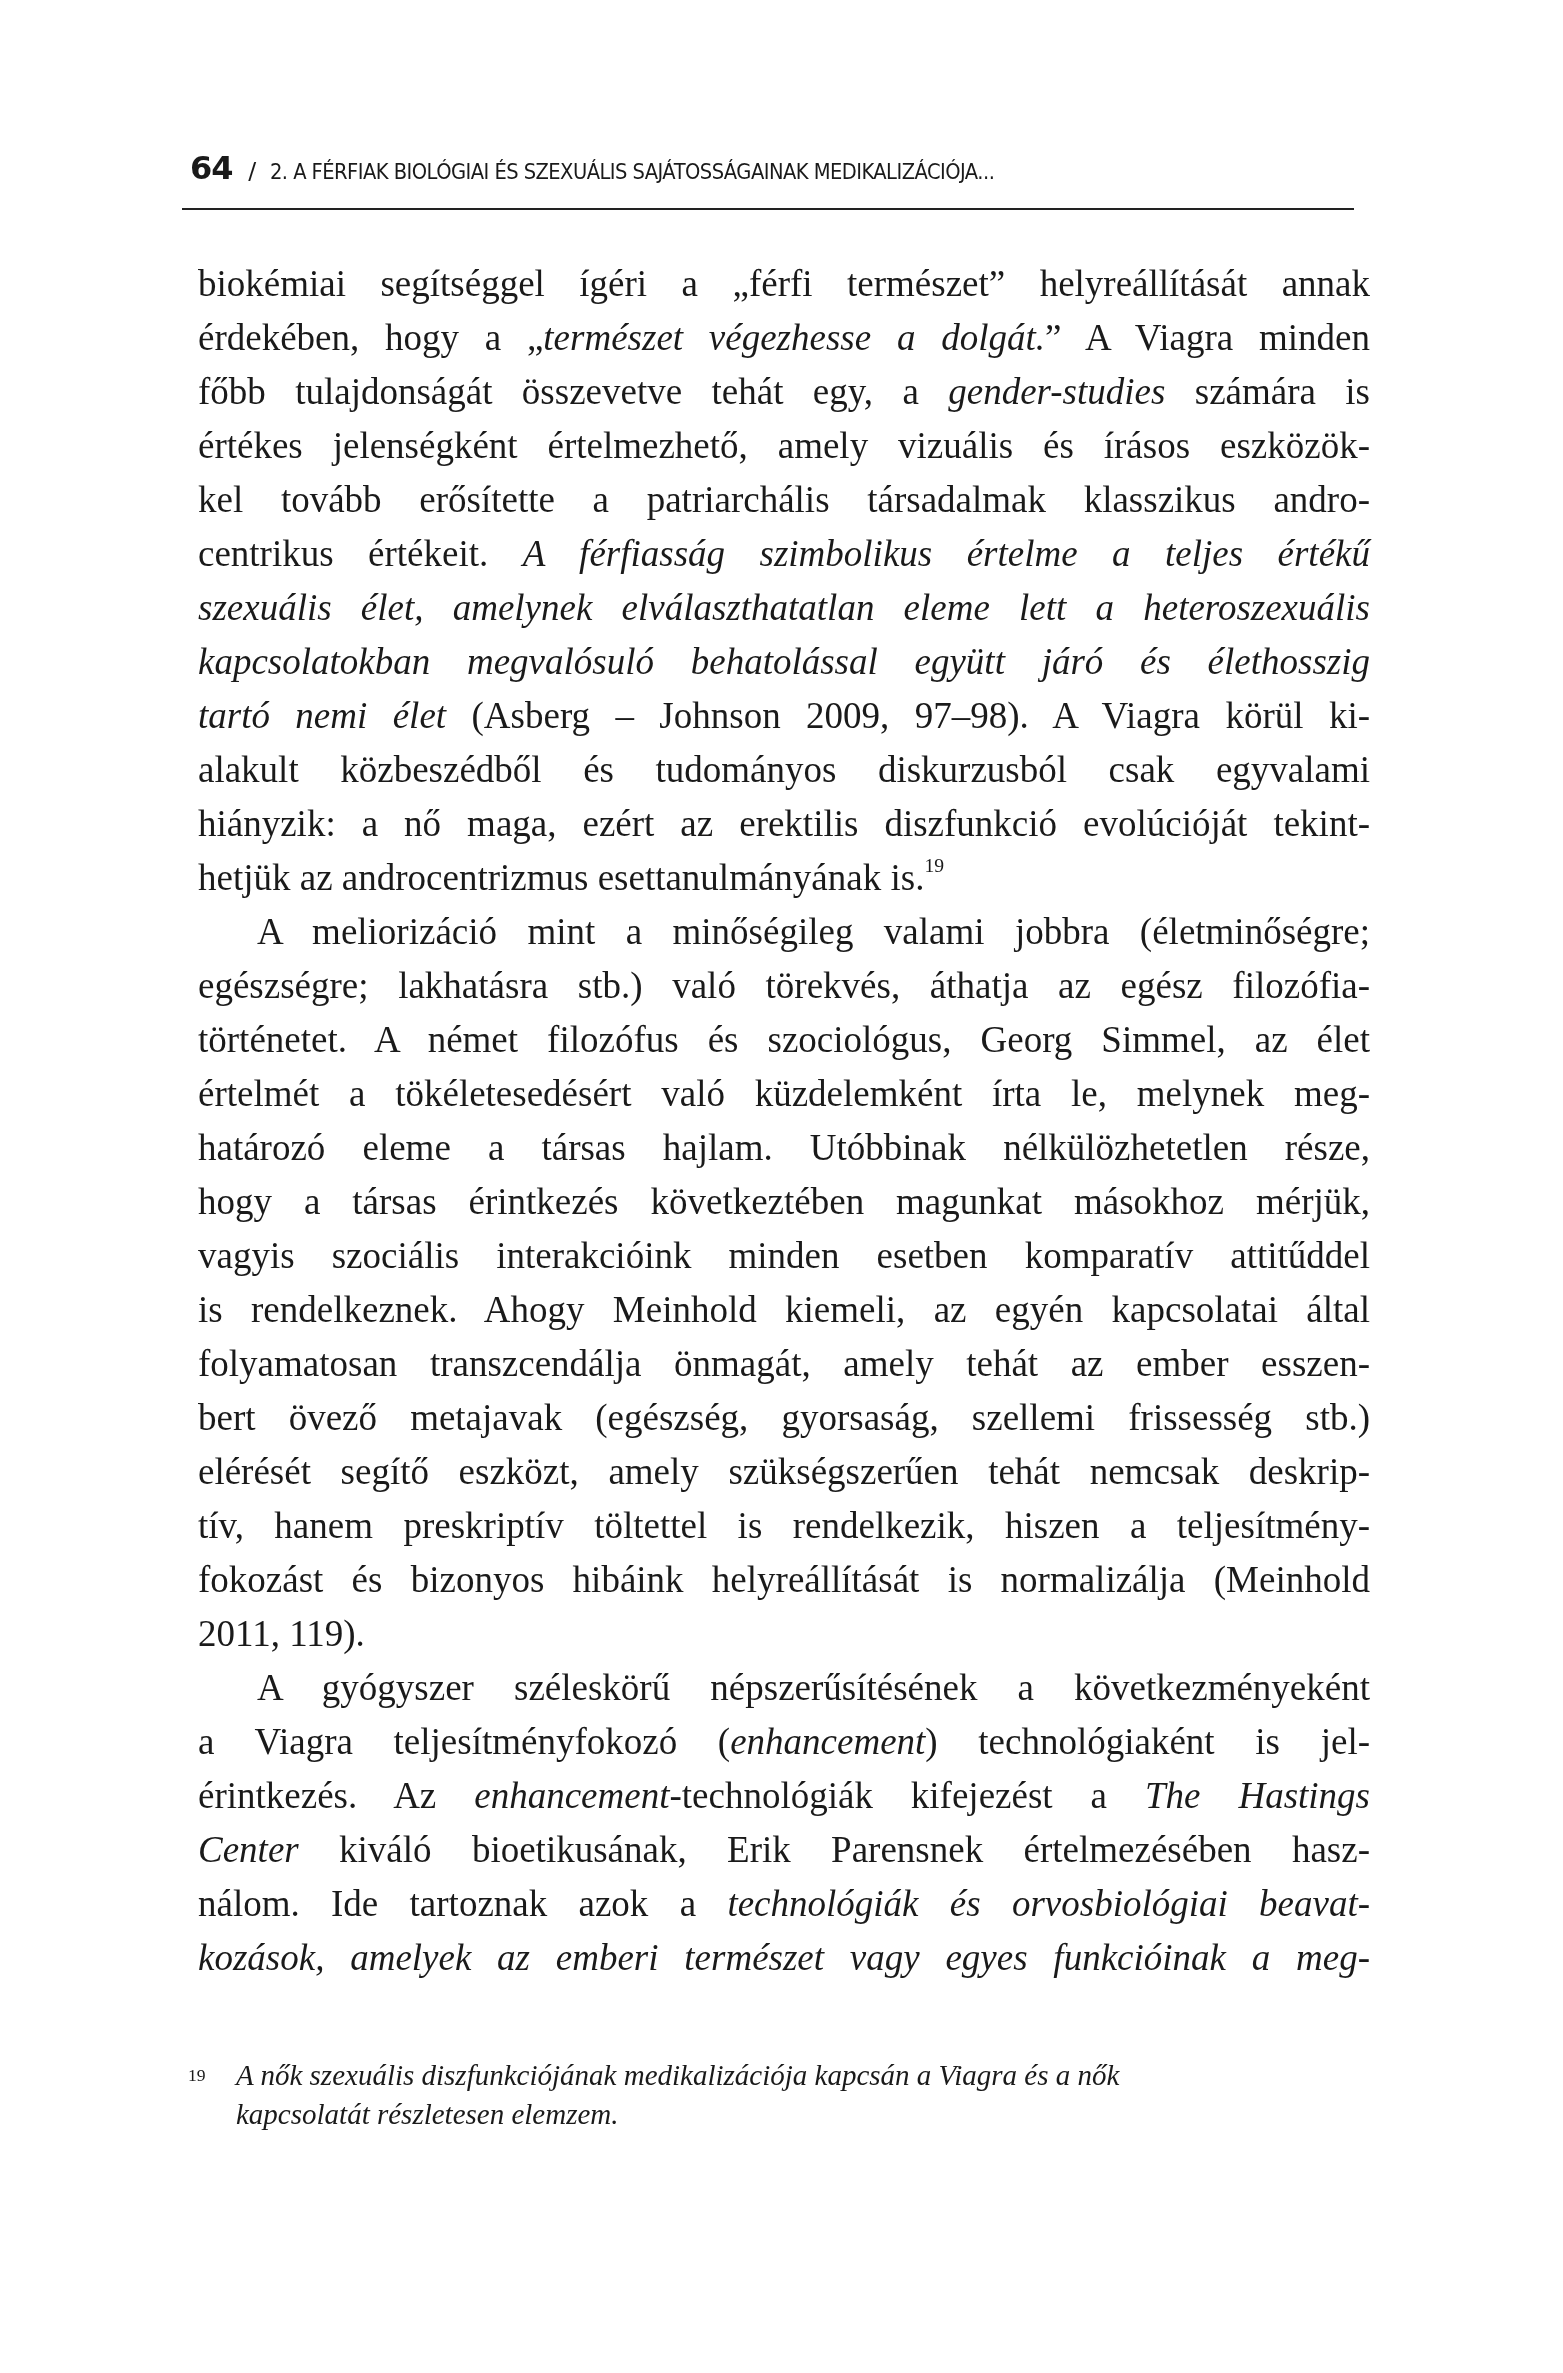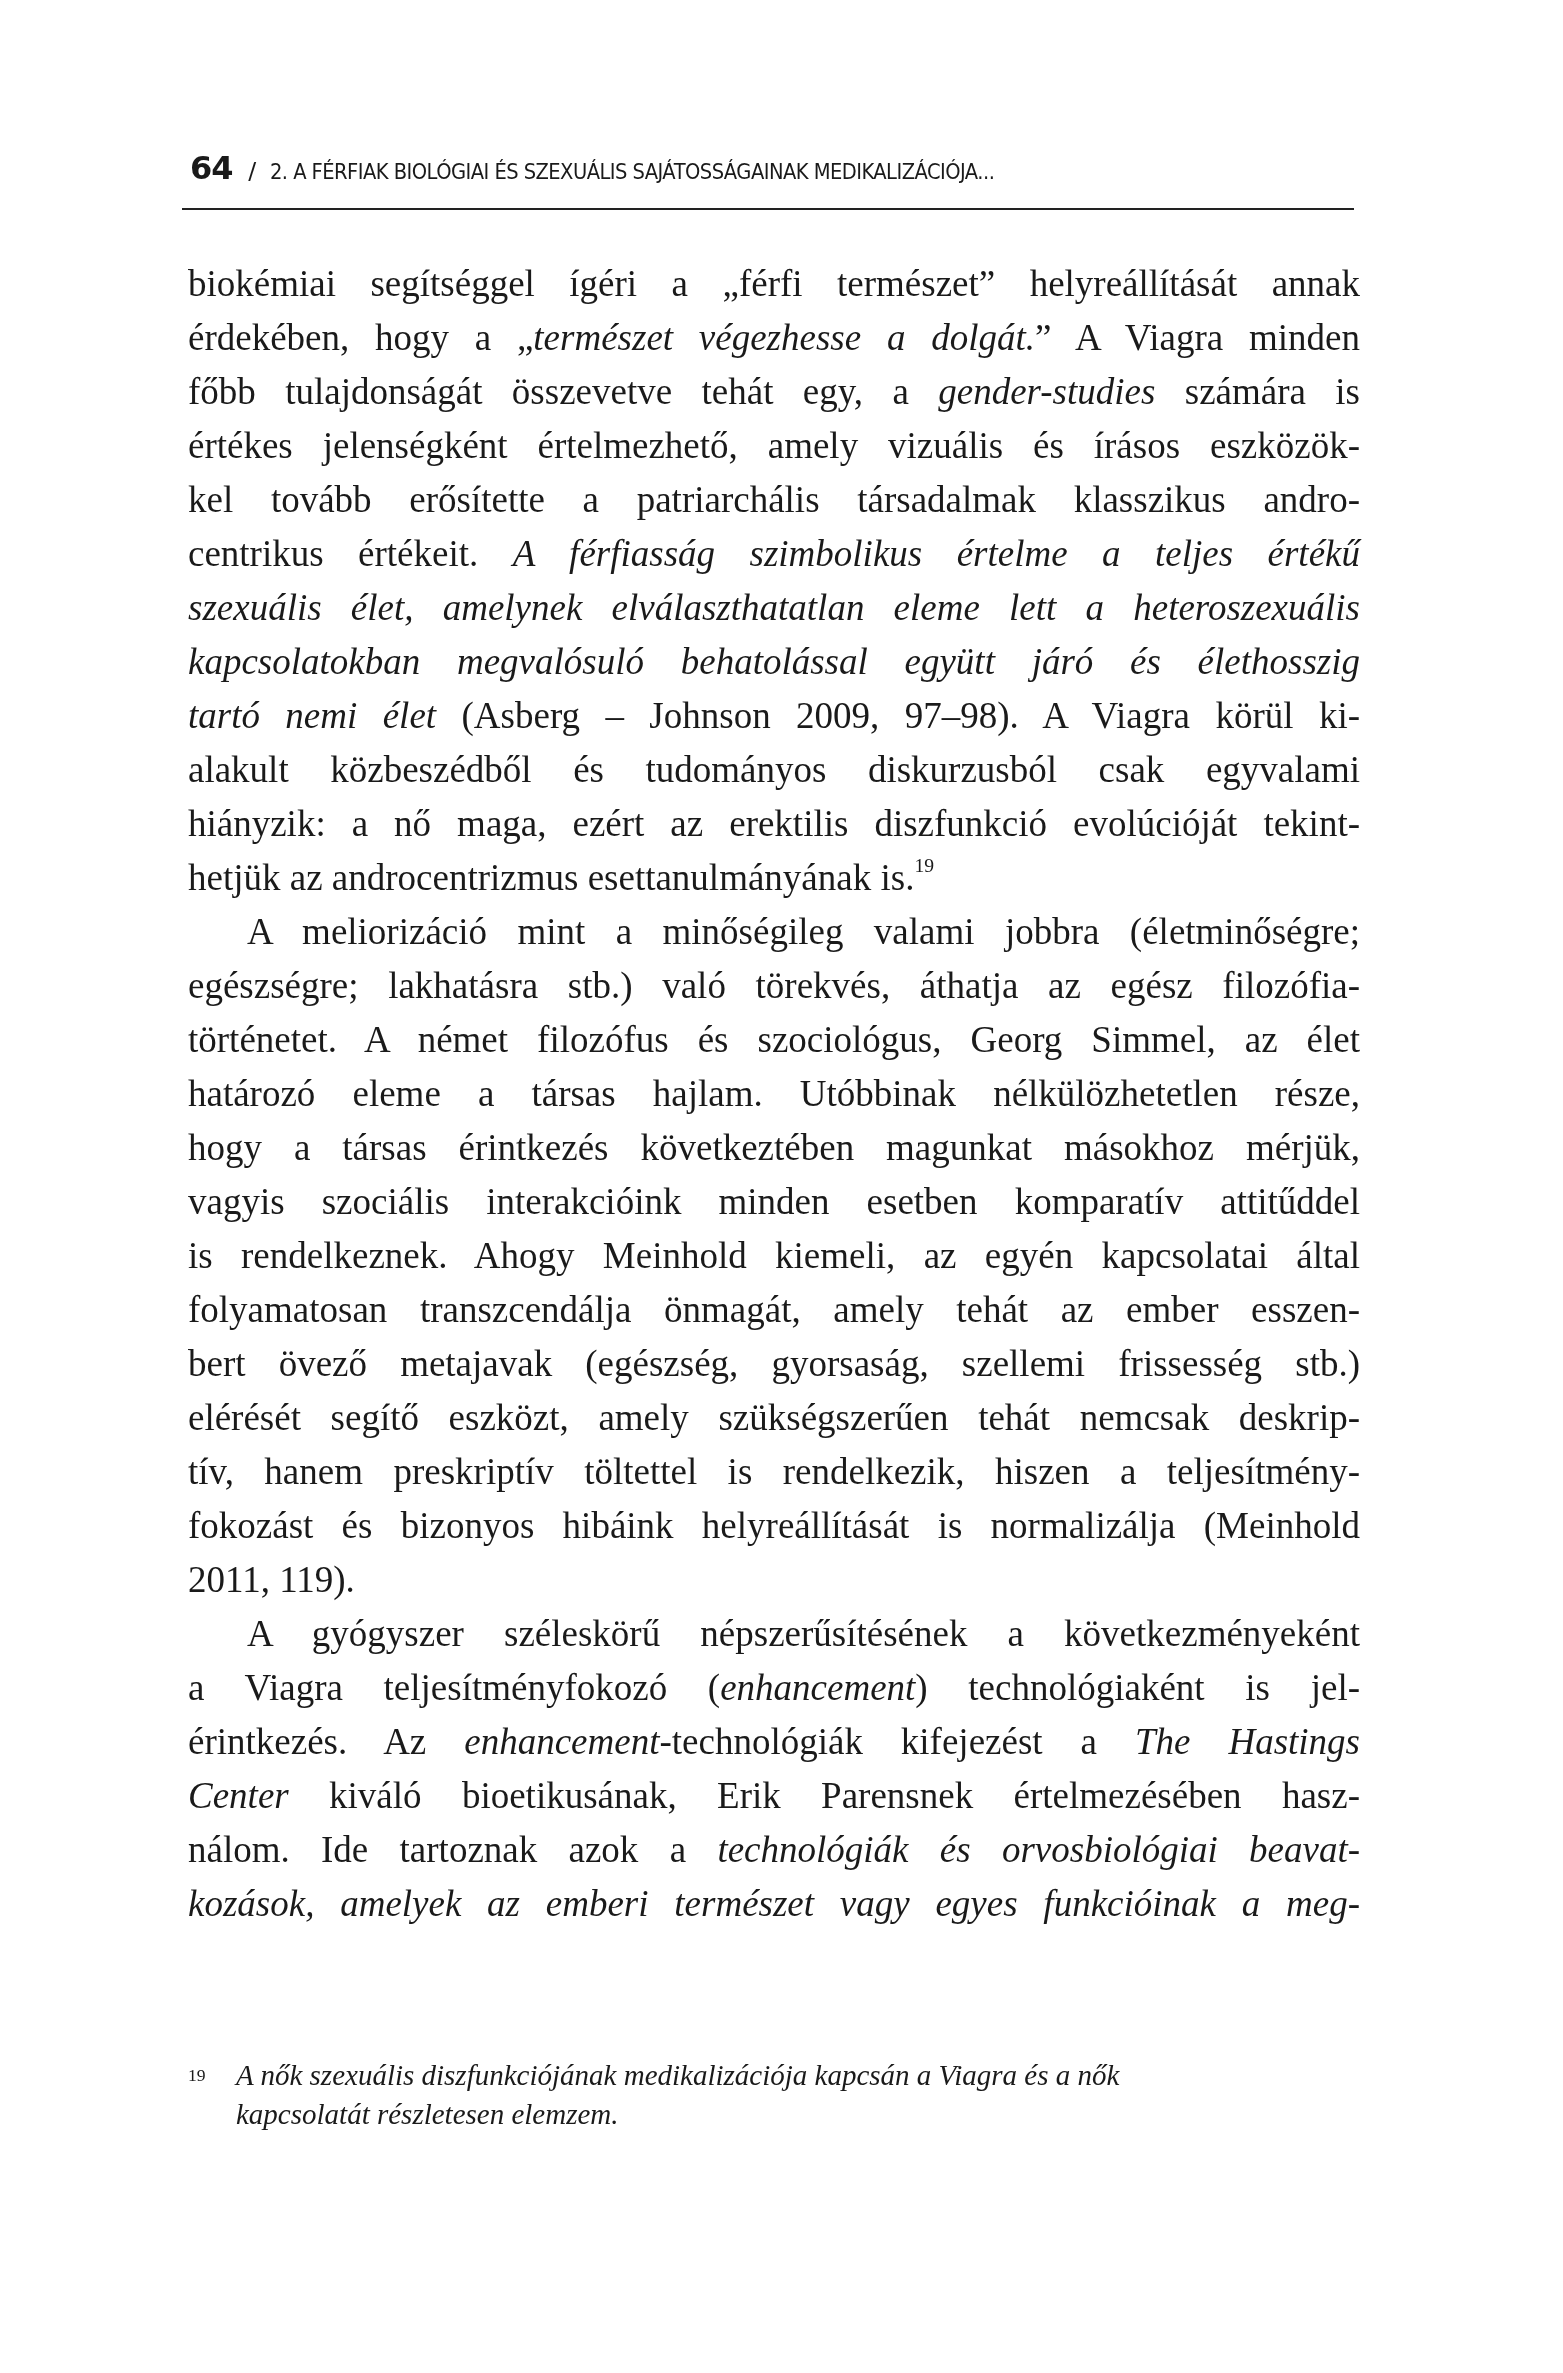--- a/index.html
+++ b/index.html
@@ -4,21 +4,21 @@
 <style>
   html, body { margin: 0; padding: 0; background: #ffffff; }
   body { width: 1563px; height: 2374px; position: relative; overflow: hidden; color: #1a1a1a; }
   .page { position: absolute; left: 182px; top: 0; width: 1172px; }
   .running-head { position: absolute; top: 149px; left: 8px; width: 1172px; height: 39px;
     font-family: "DejaVu Sans", sans-serif; white-space: nowrap; }
   .page-num { font-weight: bold; font-size: 32px; letter-spacing: -1px; vertical-align: baseline; }
   .slash { font-size: 23.5px; margin: 0 13.7px 0 15.7px; }
   .chapter { font-size: 21px; letter-spacing: -0.6px; transform: scaleX(0.93); display: inline-block; transform-origin: left; }
   .rule { position: absolute; top: 208px; left: 0; width: 1172px; height: 2px; background: #222; }
-  .body-text { position: absolute; top: 257px; left: 6px; width: 1172px;
+  .body-text { position: absolute; top: 257px; left: 16px; width: 1172px;
     font-family: "Liberation Serif", serif; font-size: 37px; line-height: 54px;
     text-align: justify; hyphens: manual; }
   .line { display: block; text-align: justify; text-align-last: justify; white-space: nowrap; height: 54px; overflow: visible; }
   .line.last { text-align-last: left; }
   .it { font-style: italic; }
   sup.fn { font-size: 19.6px; vertical-align: 17.6px; line-height: 0; }
   .footnote { position: absolute; top: 2056px; left: 0; width: 1172px;
     font-family: "Liberation Serif", serif; font-size: 29px; line-height: 39px; }
   .fn-mark { position: absolute; left: 5.9px; top: 0; font-size: 17.6px; }
   .fn-text { margin-left: 54px; display: block; }
@@ -42,20 +42,21 @@
       <span class="line"><span>centrikus értékeit. </span><span class="it">A férfiasság szimbolikus értelme a teljes értékű</span></span>
       <span class="line"><span class="it">szexuális élet, amelynek elválaszthatatlan eleme lett a heteroszexuális</span></span>
       <span class="line"><span class="it">kapcsolatokban megvalósuló behatolással együtt járó és élethosszig</span></span>
       <span class="line"><span class="it">tartó nemi élet</span><span> (Asberg – Johnson 2009, 97–98). A Viagra körül ki-</span></span>
       <span class="line"><span>alakult közbeszédből és tudományos diskurzusból csak egyvalami</span></span>
       <span class="line"><span>hiányzik: a nő maga, ezért az erektilis diszfunkció evolúcióját tekint-</span></span>
       <span class="line last"><span>hetjük az androcentrizmus esettanulmányának is.</span><sup class="fn">19</sup></span>
       <span class="line" style="padding-left: 59px;"><span>A meliorizáció mint a minőségileg valami jobbra (életminőségre;</span></span>
       <span class="line"><span>egészségre; lakhatásra stb.) való törekvés, áthatja az egész filozófia-</span></span>
       <span class="line"><span>történetet. A német filozófus és szociológus, Georg Simmel, az élet</span></span>
+      <span class="line"><span>értelmét a tökéletesedésért való küzdelemként írta le, melynek meg-</span></span>
       <span class="line"><span>határozó eleme a társas hajlam. Utóbbinak nélkülözhetetlen része,</span></span>
       <span class="line"><span>hogy a társas érintkezés következtében magunkat másokhoz mérjük,</span></span>
       <span class="line"><span>vagyis szociális interakcióink minden esetben komparatív attitűddel</span></span>
       <span class="line"><span>is rendelkeznek. Ahogy Meinhold kiemeli, az egyén kapcsolatai által</span></span>
       <span class="line"><span>folyamatosan transzcendálja önmagát, amely tehát az ember esszen-</span></span>
       <span class="line"><span>bert övező metajavak (egészség, gyorsaság, szellemi frissesség stb.)</span></span>
       <span class="line"><span>elérését segítő eszközt, amely szükségszerűen tehát nemcsak deskrip-</span></span>
       <span class="line"><span>tív, hanem preskriptív töltettel is rendelkezik, hiszen a teljesítmény-</span></span>
       <span class="line"><span>fokozást és bizonyos hibáink helyreállítását is normalizálja (Meinhold</span></span>
       <span class="line last"><span>2011, 119).</span></span>

